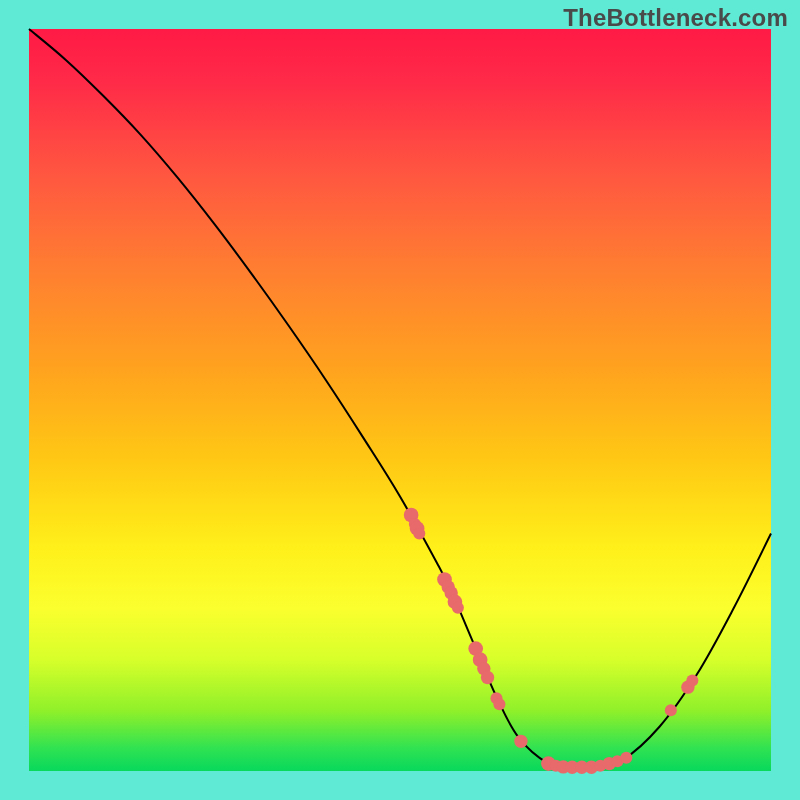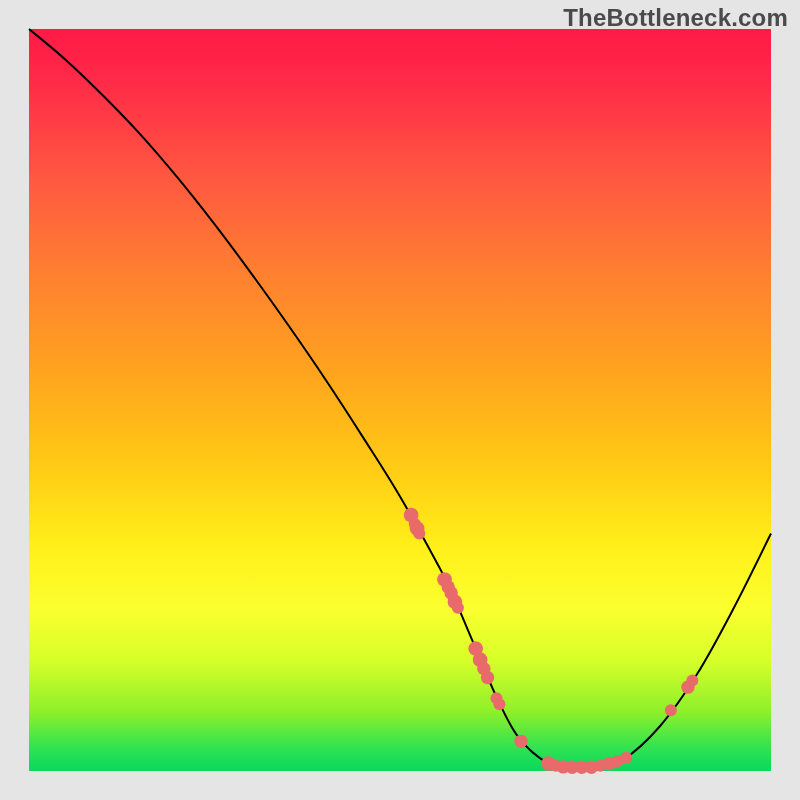--- a/index.html
+++ b/index.html
@@ -1,21 +1,21 @@
 <!DOCTYPE html>
 <html><head>
 <meta charset="utf-8">
 <style>
   * { margin: 0; padding: 0; box-sizing: border-box; }
   html, body { width: 800px; height: 800px; overflow: hidden; background: #000; }
   .frame {
     position: relative;
     width: 800px;
     height: 800px;
-    background: #e5e5e5;
+    background: #5eead4;
   }
   .watermark {
     position: absolute;
     top: 4px;
     right: 12px;
     font-family: Arial, Helvetica, sans-serif;
     font-size: 24px;
     font-weight: 600;
     color: #4a4a4a;
     letter-spacing: 0.2px;

